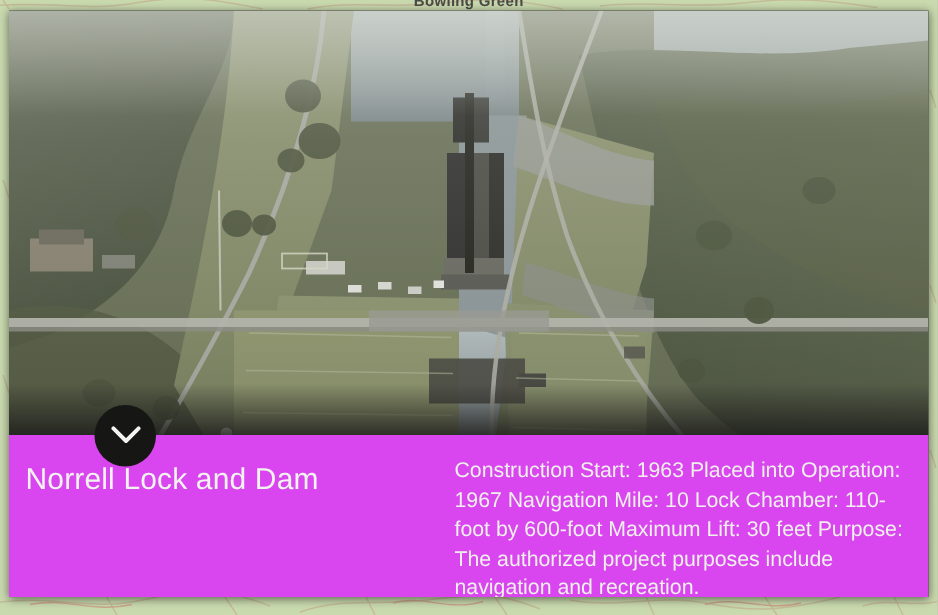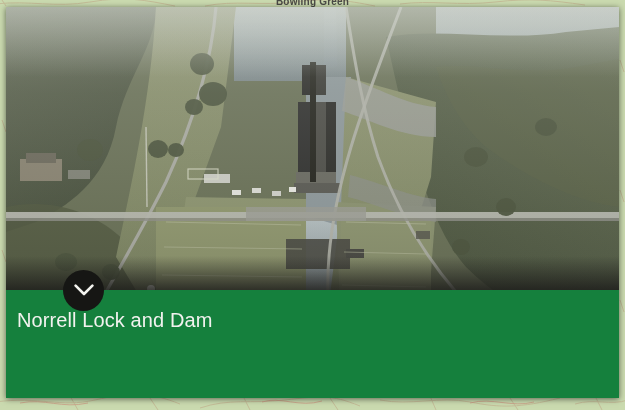--- a/index.html
+++ b/index.html
@@ -68,21 +68,21 @@
     pointer-events: none;
   }
 
   
   #caption-bar {
     position: absolute;
     left: 0;
     right: 0;
     bottom: 0;
     height: 108px;
-    background: #15803d;
+    background: #d946ef;
     display: flex;
     align-items: flex-start;
     box-sizing: border-box;
     gap: 32px;
   }
   #caption-bar::before {
     content: "";
     position: absolute;
     left: 0; right: 0; top: -34px;
     height: 34px;
@@ -290,15 +290,16 @@
   <button id="collapse-toggle" aria-label="collapse">
     <span>
       <svg width="20" height="13" viewBox="0 0 20 13" aria-hidden="true">
         <path d="M1.6 1.6 L 10 10 L 18.4 1.6" fill="none" stroke="#f3f3ef" stroke-width="2.6" stroke-linecap="round" stroke-linejoin="round"></path>
       </svg>
     </span>
   </button>
 
   <div id="caption-bar">
     <div id="caption-title">Norrell Lock and Dam</div>
+    <div id="caption-description">Construction Start: 1963 Placed into Operation: 1967 Navigation Mile: 10 Lock Chamber: 110-foot by 600-foot Maximum Lift: 30 feet Purpose: The authorized project purposes include navigation and recreation.</div>
   </div>
 
 </div>
 
 </body></html>

